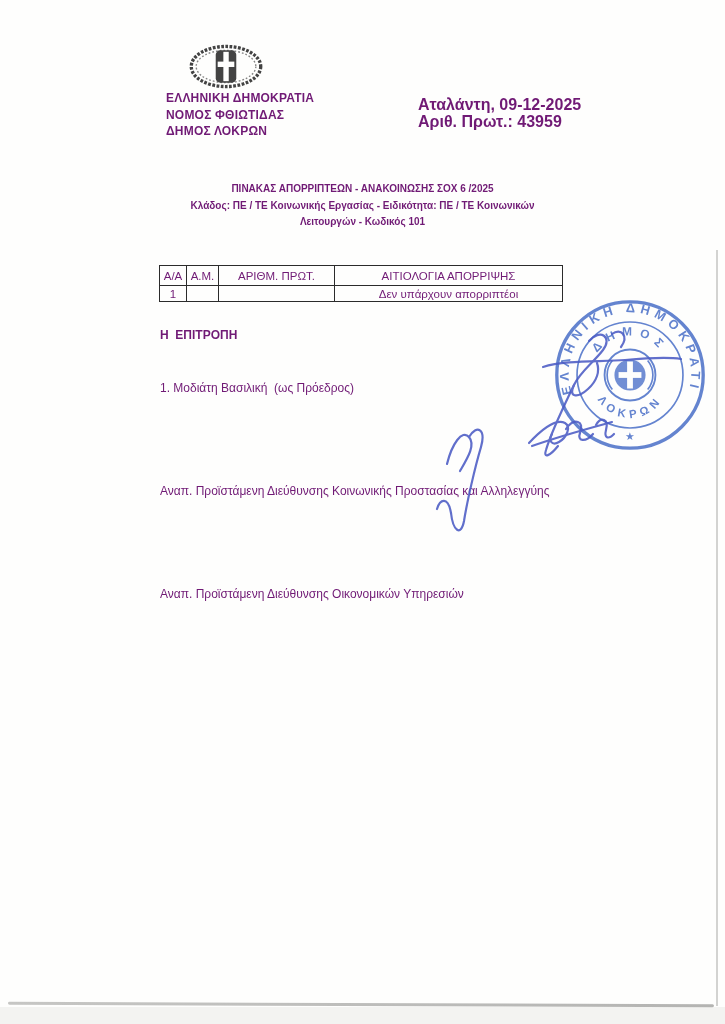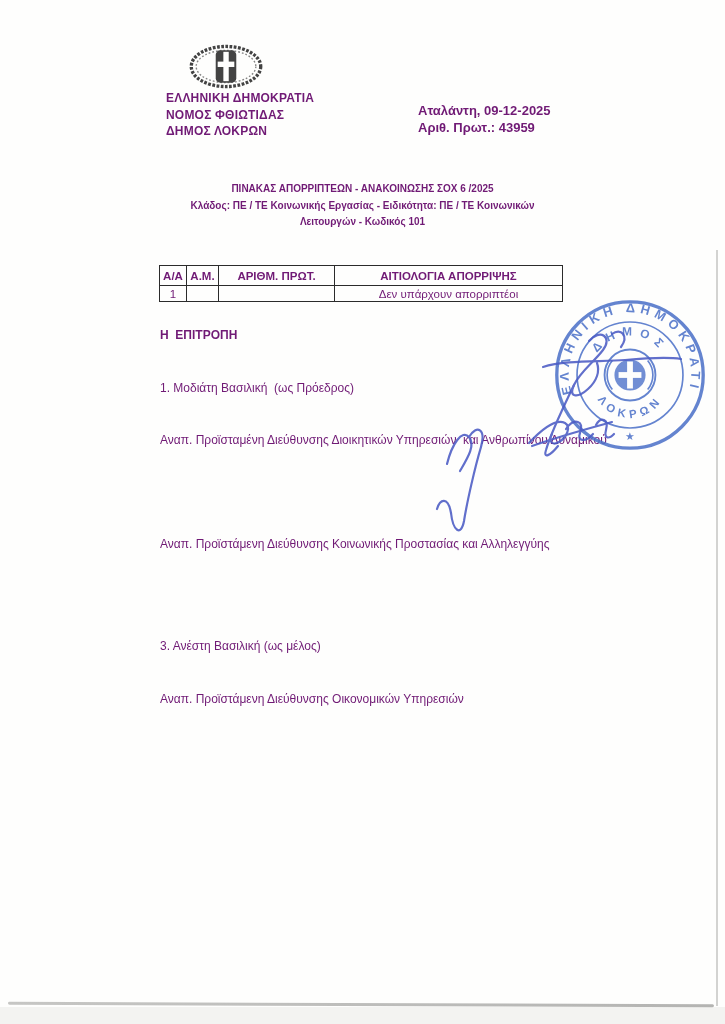--- a/index.html
+++ b/index.html
@@ -7,27 +7,27 @@
   .page {
     position:relative; width:725px; height:1024px; overflow:hidden;
     background:#fefefd;
     font-family:"Liberation Sans","DejaVu Sans",sans-serif;
     color:#701a75;
     -webkit-font-smoothing:antialiased;
   }
   
   .emblem { position:absolute; left:186px; top:44px; width:80px; height:45px; }
   .org-block { position:absolute; left:166px; top:90px; font-size:12px; font-weight:700; line-height:16.5px; letter-spacing:.2px; }
-  .date-block { position:absolute; left:418px; top:102px; font-size:13px; font-weight:700; line-height:17px; }
+  .date-block { position:absolute; left:418px; top:96px; font-size:16px; font-weight:700; line-height:17px; }
   
   .title-block { position:absolute; left:80px; top:181px; width:565px; text-align:center; font-weight:700; font-size:10px; line-height:16.5px; }
   
   .rej-table { position:absolute; left:159px; top:265px; border-collapse:collapse; table-layout:fixed; width:403px; font-size:11.5px; }
   .rej-table th, .rej-table td { border:1.8px solid #2b2b2b; text-align:center; vertical-align:middle; padding:0 2px; overflow:hidden; white-space:nowrap; }
-  .rej-table th { height:20px; font-weight:700; }
+  .rej-table th { height:20px; font-weight:400; }
   .rej-table td { height:16px; font-weight:400; }
   .col-aa { width:27px; } .col-am { width:32px; } .col-prot { width:116px; } .col-reason { width:228px; }
   
   .committee { position:absolute; left:160px; top:327px; font-size:12px; line-height:17.5px; }
   .committee div { white-space:pre; }
   .committee .heading { font-weight:700; }
   .member-2, .member-3 { margin-top:16px; }
   .member-3 { margin-top:15px; }
   
   .stamp { position:absolute; left:552px; top:294px; width:156px; height:162px; opacity:.85; }
@@ -90,27 +90,25 @@
         <td></td>
         <td>Δεν υπάρχουν απορριπτέοι</td>
       </tr>
     </tbody>
   </table>
 
   <div class="committee">
     <div class="heading">Η  ΕΠΙΤΡΟΠΗ</div>
     <div class="member-1">
       <div>1. Μοδιάτη Βασιλική  (ως Πρόεδρος)</div>
-      <div>Αναπ. Προϊσταμένη Διεύθυνσης Διοικητικών Υπηρεσιών  και Ανθρωπίνου Δυναμικού</div>
     </div>
     <div class="member-2">
       <div>Αναπ. Προϊστάμενη Διεύθυνσης Κοινωνικής Προστασίας και Αλληλεγγύης</div>
     </div>
     <div class="member-3">
-      <div>3. Ανέστη Βασιλική (ως μέλος)</div>
       <div>Αναπ. Προϊστάμενη Διεύθυνσης Οικονομικών Υπηρεσιών</div>
     </div>
   </div>
 
   <svg class="stamp" viewBox="0 0 150 156" aria-hidden="true">
     <defs>
       <path id="outerArc" d="M 20,98 A 59 59 0 1 1 130,98" fill="none"></path>
       <path id="innerTopArc" d="M 39,88 A 37.5 37.5 0 1 1 111,88" fill="none"></path>
       <path id="innerBotArc" d="M 40,93 A 36.5 36.5 0 0 0 110,93" fill="none"></path>
     </defs>

